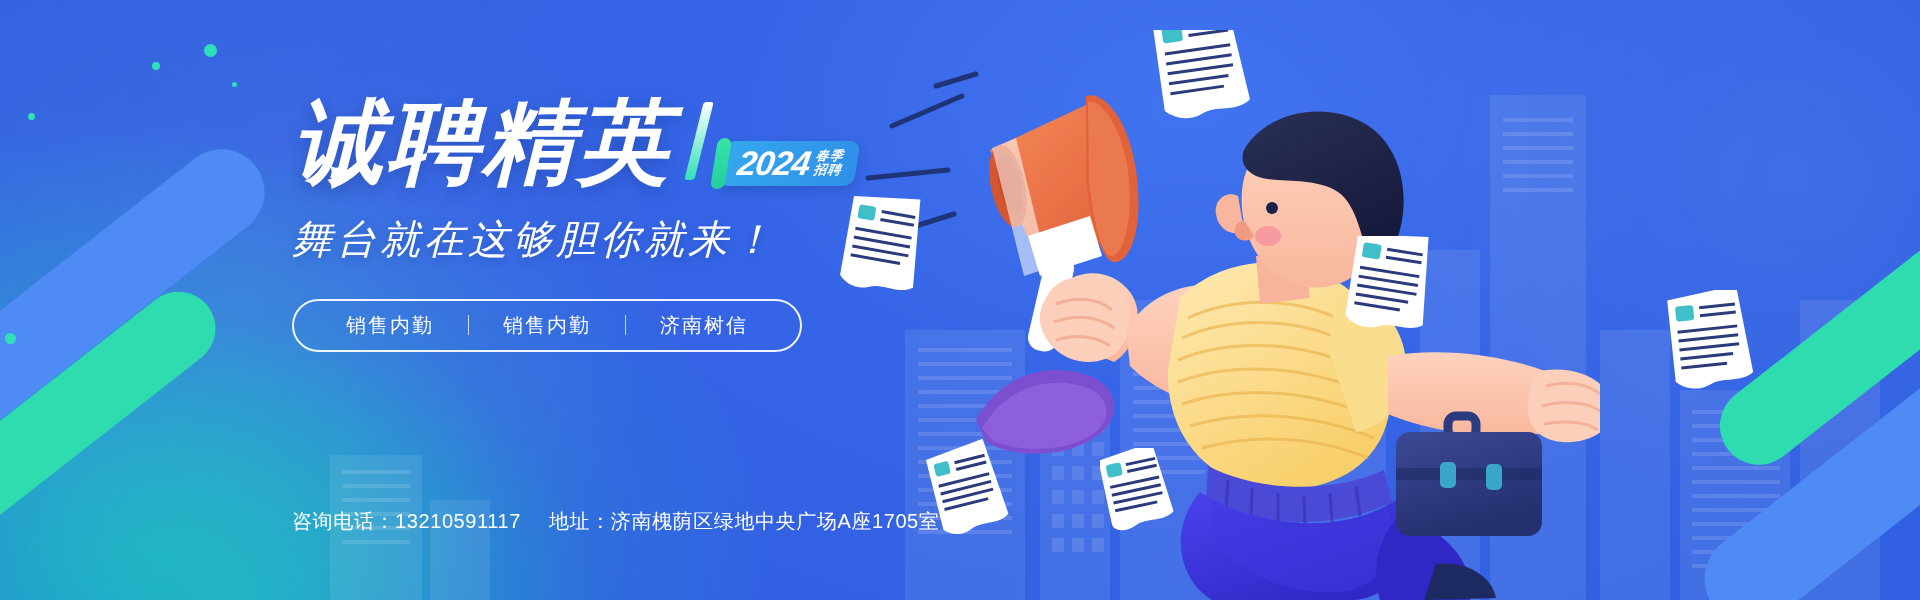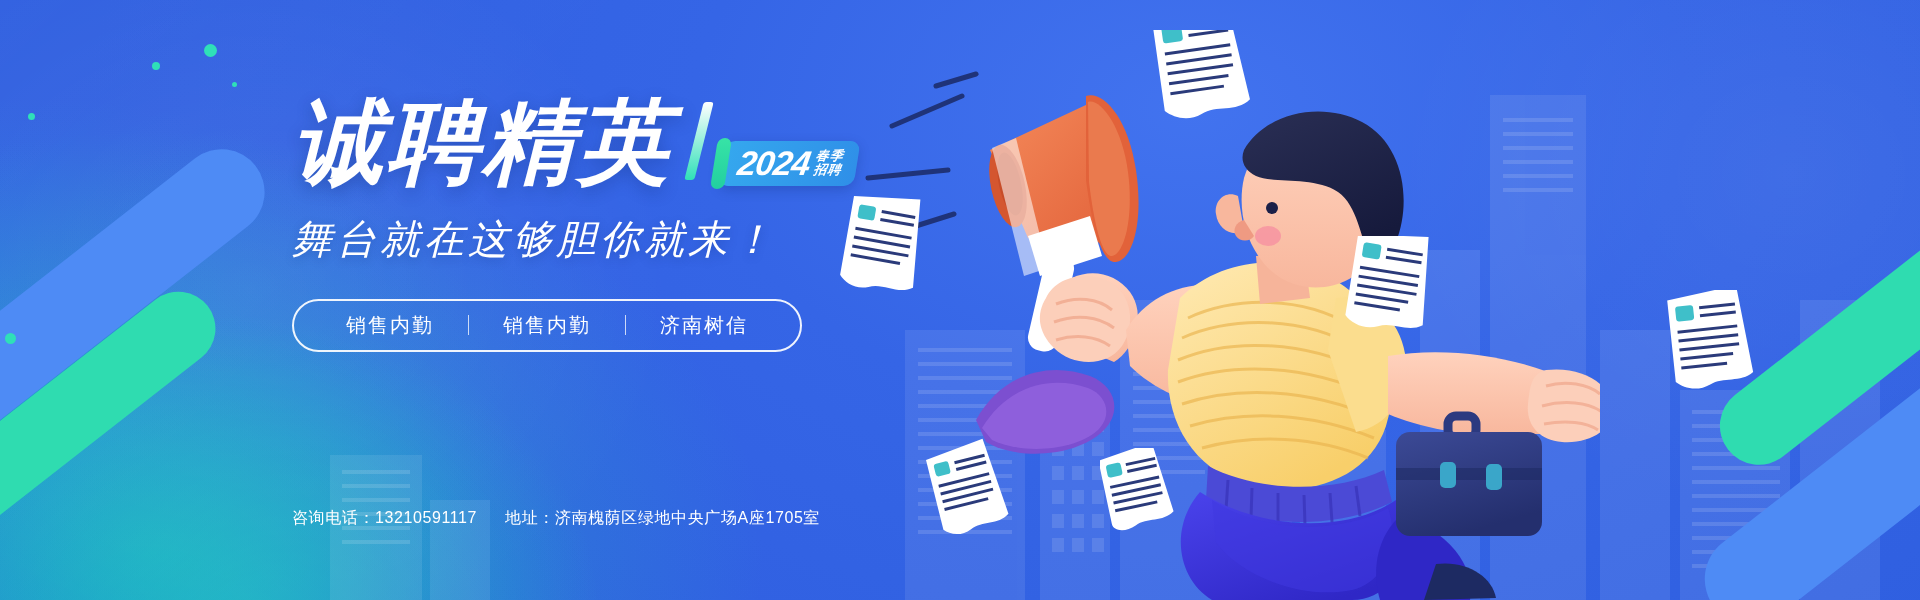--- a/index.html
+++ b/index.html
@@ -89,21 +89,21 @@
 
   .jobs-pill {
     margin-top:32px; display:inline-flex; align-items:center;
     border:2px solid rgba(255,255,255,.92); border-radius:999px;
     padding:11px 30px; gap:12px;
   }
   .job { font-size:20px; color:#ffffff; letter-spacing:2px; padding:0 22px; white-space:nowrap; }
   .job-sep { width:1px; height:20px; background:rgba(255,255,255,.75); }
 
   .contact { position:absolute; left:292px; top:508px; display:flex; gap:28px; }
-  .contact-item { font-size:16px; color:#ffffff; letter-spacing:.6px; white-space:nowrap; }
+  .contact-item { font-size:20px; color:#ffffff; letter-spacing:.6px; white-space:nowrap; }
 
   
   .illustration { position:absolute; left:840px; top:30px; width:760px; height:570px; }
 </style>
 </head>
 <body>
 
 <div id="banner">
 
   <div class="swirl swirl-a"></div>

